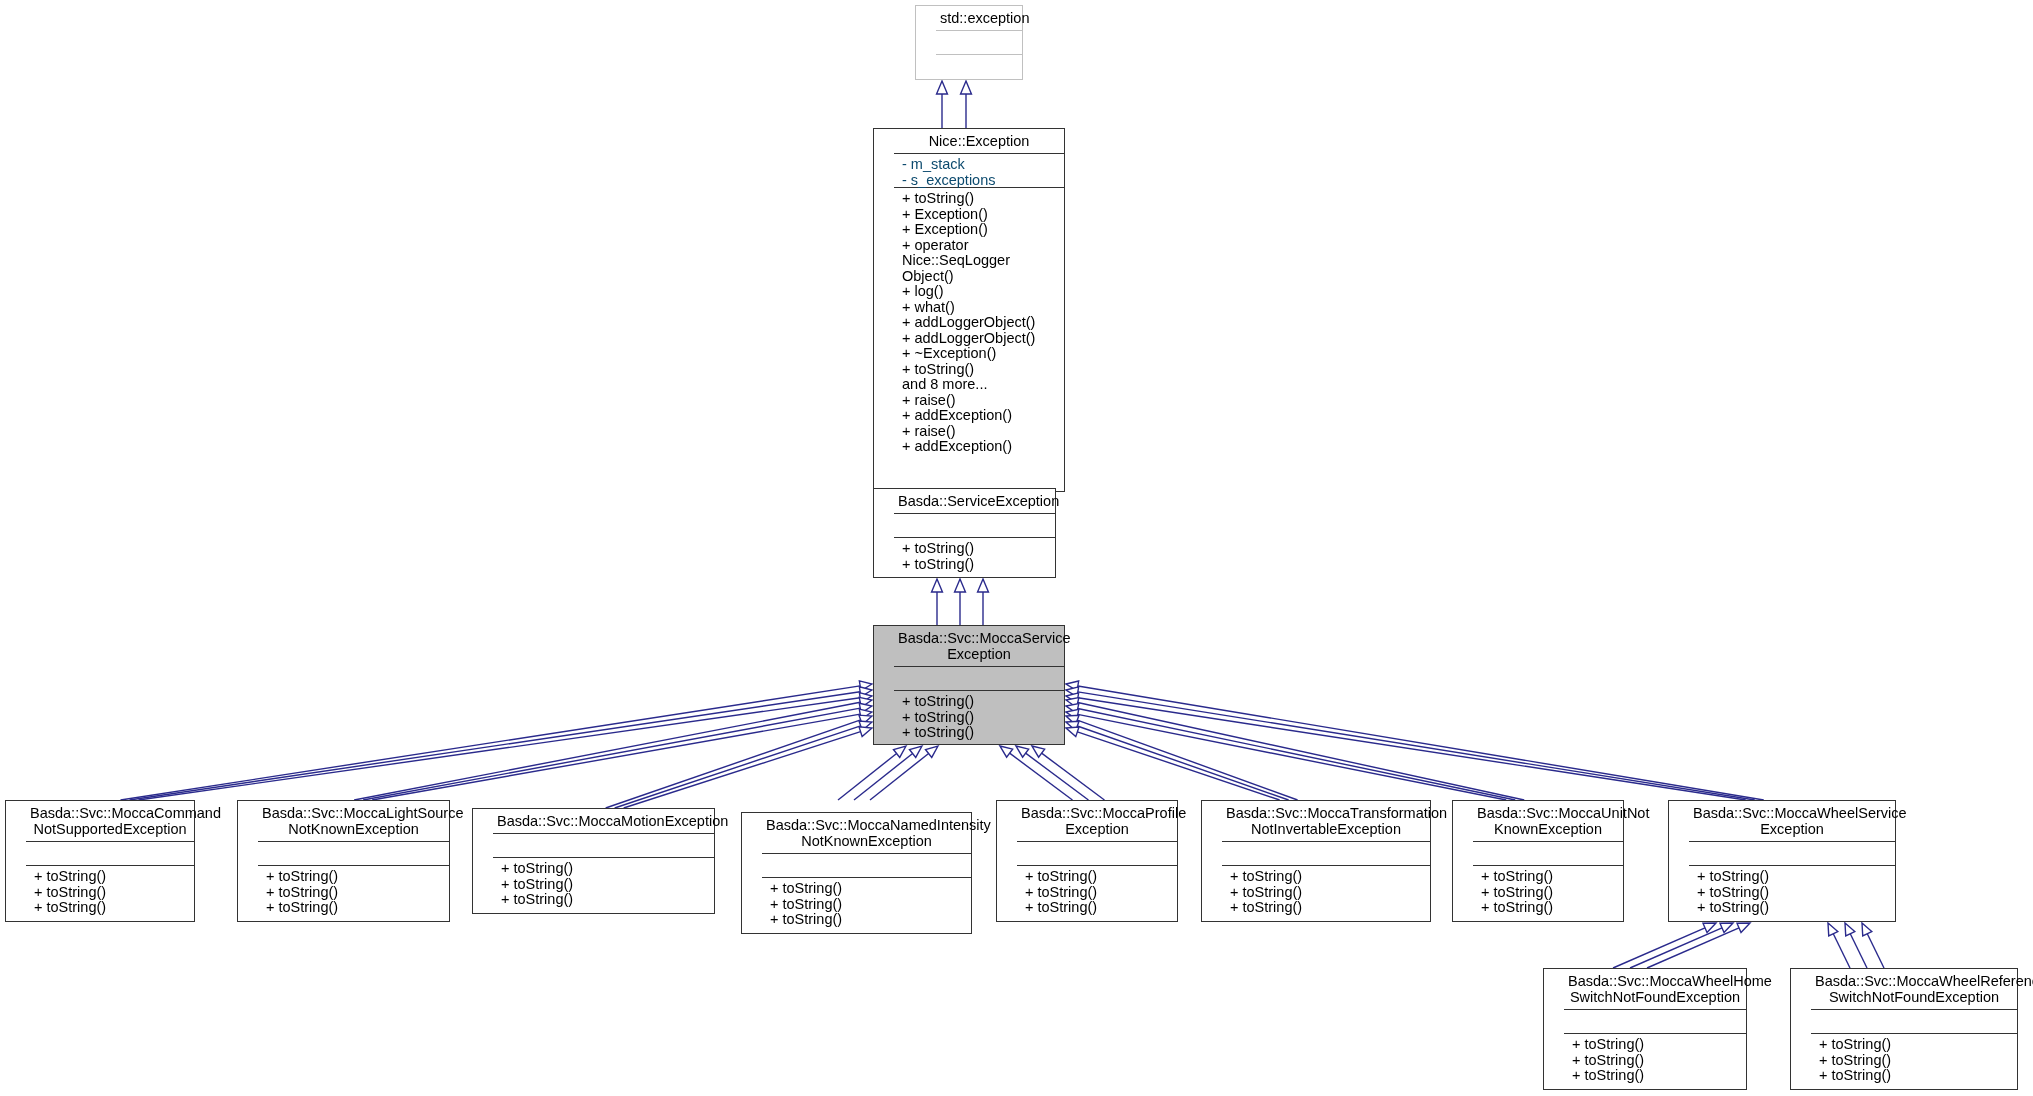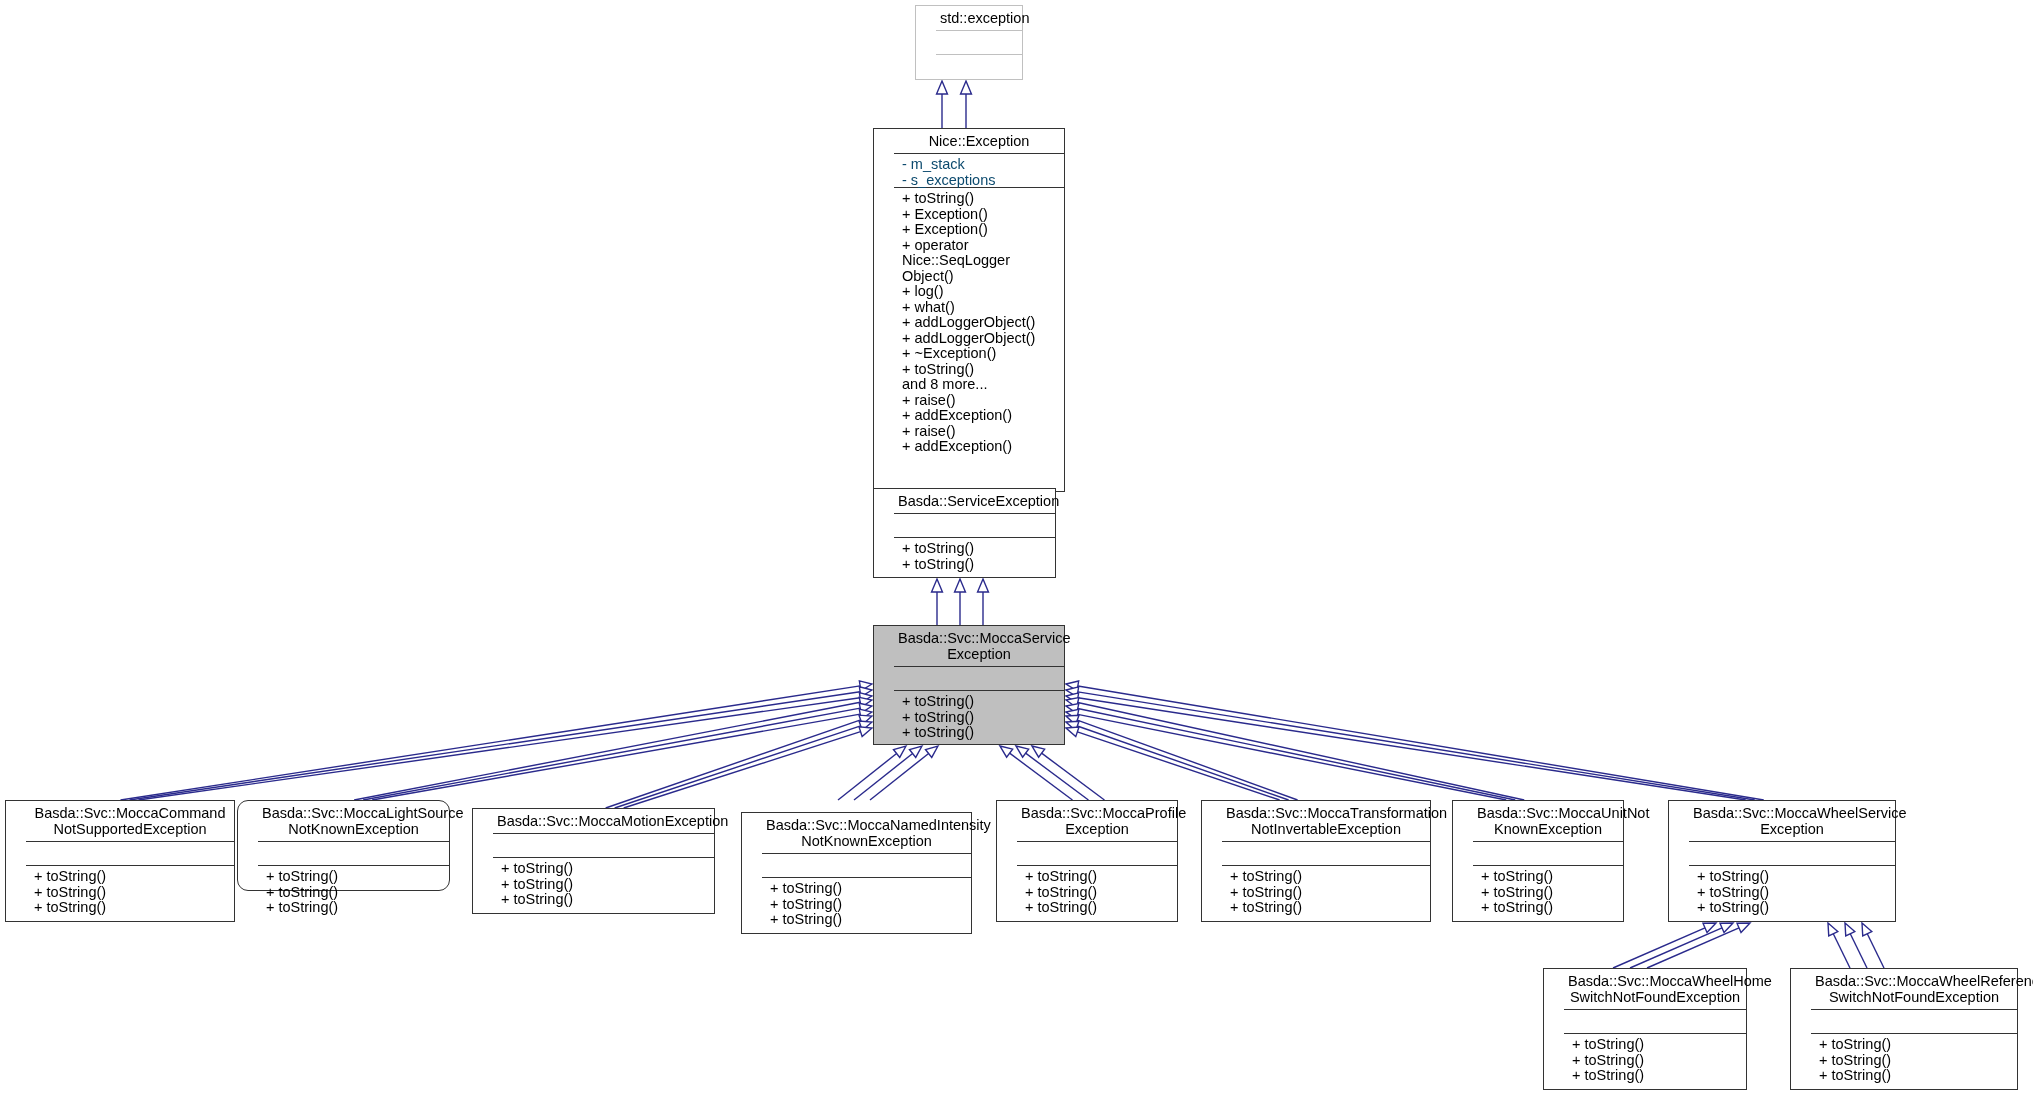--- a/index.html
+++ b/index.html
@@ -186,29 +186,29 @@
 + toString()</div>
       </div>
       <div class="node highlight" style="left: 873px; top: 625px; width: 192px; height: 120px;">
         <div class="title" style="height: 41px;">Basda::Svc::MoccaService
 Exception</div>
         <div class="attrs" style="height: 24px;"></div>
         <div class="ops">+ toString()
 + toString()
 + toString()</div>
       </div>
-      <div class="node" style="left: 5px; top: 800px; width: 230px; height: 122px;">
+      <div class="node" style="left: 5px; top: 800px; width: 190px; height: 122px;">
         <div class="title" style="height: 41px;">Basda::Svc::MoccaCommand
 NotSupportedException</div>
         <div class="attrs" style="height: 24px;"></div>
         <div class="ops">+ toString()
 + toString()
 + toString()</div>
       </div>
-      <div class="node" style="left: 237px; top: 800px; width: 213px; height: 91px; border-radius: 11px;">
+      <div class="node" style="left: 237px; top: 800px; width: 213px; height: 122px;">
         <div class="title" style="height: 41px;">Basda::Svc::MoccaLightSource
 NotKnownException</div>
         <div class="attrs" style="height: 24px;"></div>
         <div class="ops">+ toString()
 + toString()
 + toString()</div>
       </div>
       <div class="node" style="left: 472px; top: 808px; width: 243px; height: 106px;">
         <div class="title" style="height: 25px;">Basda::Svc::MoccaMotionException</div>
         <div class="attrs" style="height: 24px;"></div>

